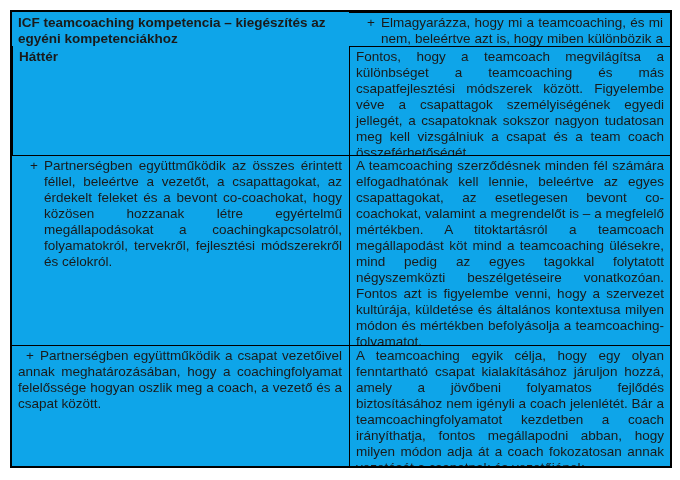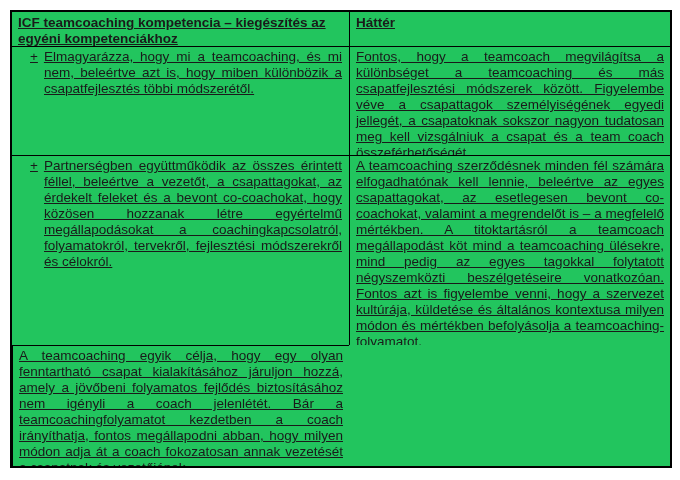--- a/index.html
+++ b/index.html
@@ -13,25 +13,24 @@
     overflow: hidden;
   }
   .doc-table {
     position: absolute;
     left: 10px;
     top: 10px;
     width: 662px;
     height: 458px;
     box-sizing: border-box;
     border: 2px solid #000000;
-    background: #22c55e;
+    background: #0ea5e9;
     display: grid;
     grid-template-columns: 337px 1fr;
     grid-template-rows: 34px 109px 190px 1fr;
-    text-decoration: underline;
   }
   .cell {
     box-sizing: border-box;
     font-size: 13.5px;
     line-height: 16px;
     text-align: justify;
     padding: 2px 7px 2px 6px;
     overflow: hidden;
   }
   .right-col { border-left: 1px solid #000000; }
@@ -53,23 +52,24 @@
   }
   .bullet { padding-right: 6px; }
   .right-cell { padding-left: 6px; padding-right: 6px; }
 </style>
 </head>
 <body>
 
 <div class="doc-table">
 
   <div class="cell header-cell">ICF teamcoaching kompetencia – kiegészítés az egyéni kompetenciákhoz</div>
+  <div class="cell body-row hanging"><span class="bullet">+</span><span>Elmagyarázza, hogy mi a teamcoaching, és mi nem, beleértve azt is, hogy miben különbözik a csapatfejlesztés többi módszerétől.</span></div>
+
   <div class="cell header-cell right-col">Háttér</div>
-
-  <div class="cell body-row hanging"><span class="bullet">+</span><span>Elmagyarázza, hogy mi a teamcoaching, és mi nem, beleértve azt is, hogy miben különbözik a csapatfejlesztés többi módszerétől.</span></div>
   <div class="cell body-row right-col right-cell">Fontos, hogy a teamcoach megvilágítsa a különbséget a teamcoaching és más csapatfejlesztési módszerek között. Figyelembe véve a csapattagok személyiségének egyedi jellegét, a csapatoknak sokszor nagyon tudatosan meg kell vizsgálniuk a csapat és a team coach összeférhetőségét.</div>
 
   <div class="cell body-row hanging"><span class="bullet">+</span><span>Partnerségben együttműködik az összes érintett féllel, beleértve a vezetőt, a csapattagokat, az érdekelt feleket és a bevont co-coachokat, hogy közösen hozzanak létre egyértelmű megállapodásokat a coachingkapcsolatról, folyamatokról, tervekről, fejlesztési módszerekről és célokról.</span></div>
   <div class="cell body-row right-col right-cell">A teamcoaching szerződésnek minden fél számára elfogadhatónak kell lennie, beleértve az egyes csapattagokat, az esetlegesen bevont co-coachokat, valamint a megrendelőt is – a megfelelő mértékben. A titoktartásról a teamcoach megállapodást köt mind a teamcoaching ülésekre, mind pedig az egyes tagokkal folytatott négyszemközti beszélgetéseire vonatkozóan. Fontos azt is figyelembe venni, hogy a szervezet kultúrája, küldetése és általános kontextusa milyen módon és mértékben befolyásolja a teamcoaching-folyamatot.</div>
 
+  <div class="cell body-row flat"><span class="bullet">+</span><span>Partnerségben együttműködik a csapat vezetőivel annak meghatározásában, hogy a coachingfolyamat felelőssége hogyan oszlik meg a coach, a vezető és a csapat között.</span></div>
   <div class="cell body-row right-col right-cell">A teamcoaching egyik célja, hogy egy olyan fenntartható csapat kialakításához járuljon hozzá, amely a jövőbeni folyamatos fejlődés biztosításához nem igényli a coach jelenlétét. Bár a teamcoachingfolyamatot kezdetben a coach irányíthatja, fontos megállapodni abban, hogy milyen módon adja át a coach fokozatosan annak vezetését a csapatnak és vezetőjének.</div>
 
 </div>
 
 </body></html>

